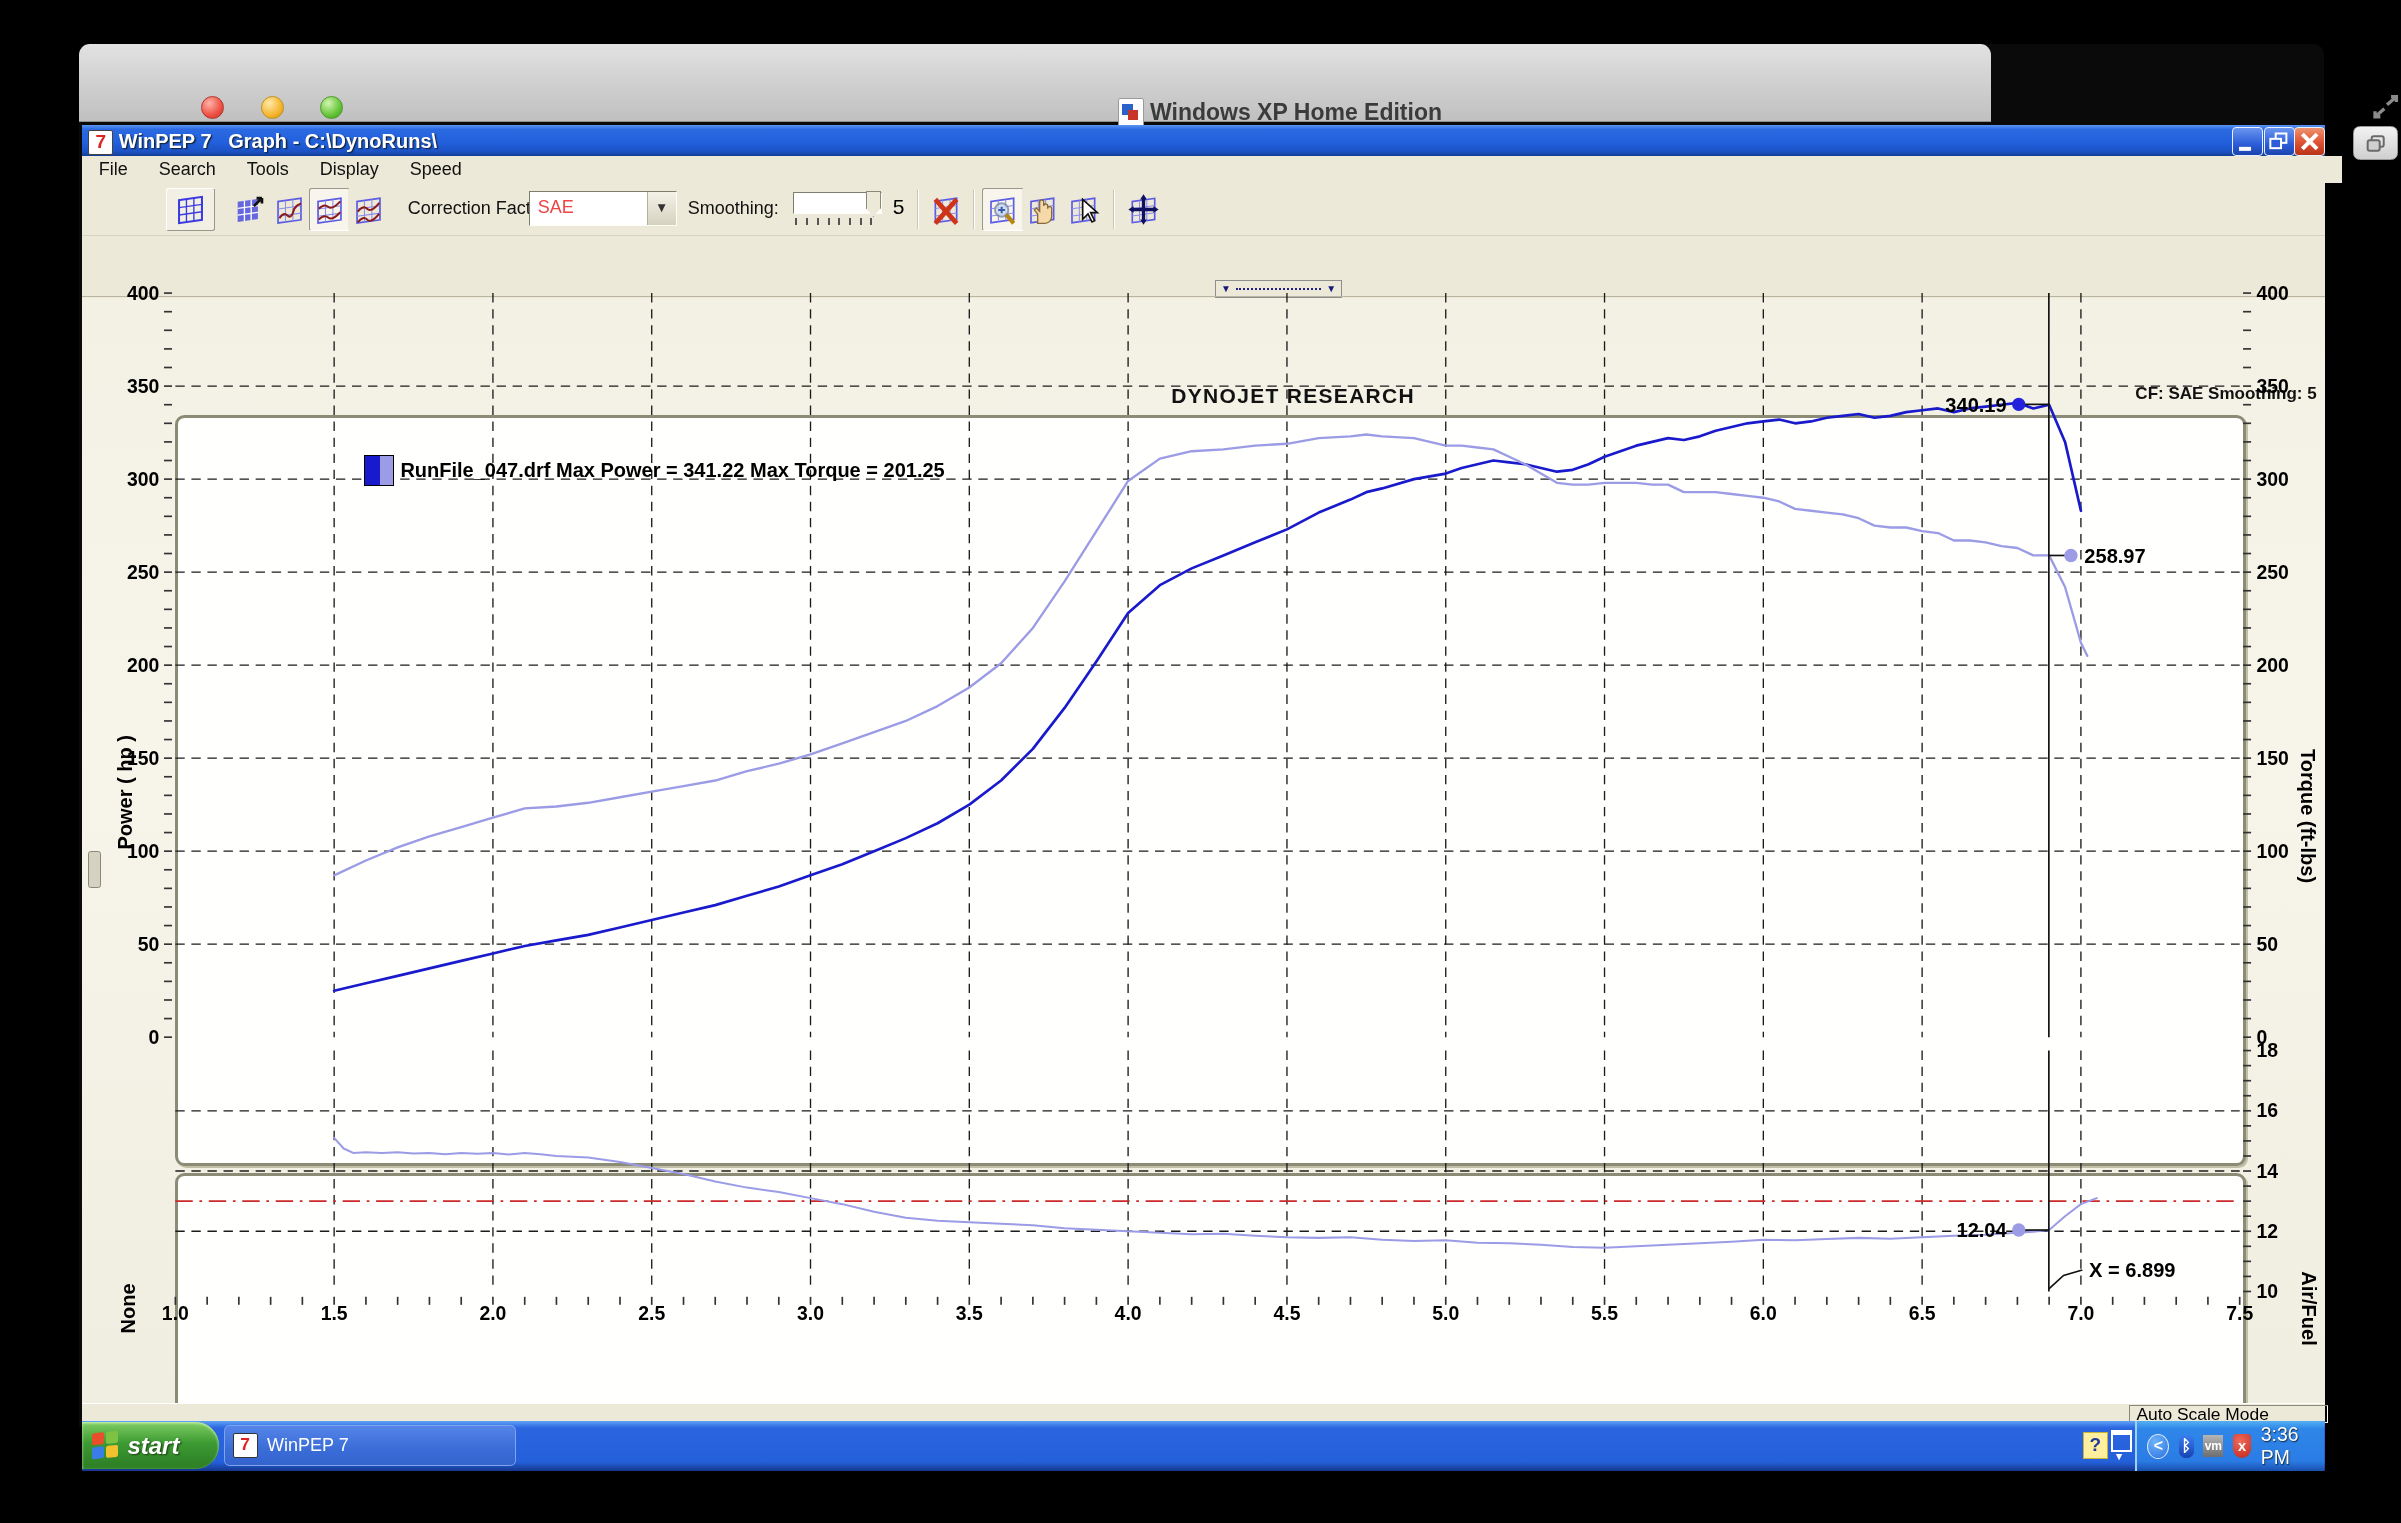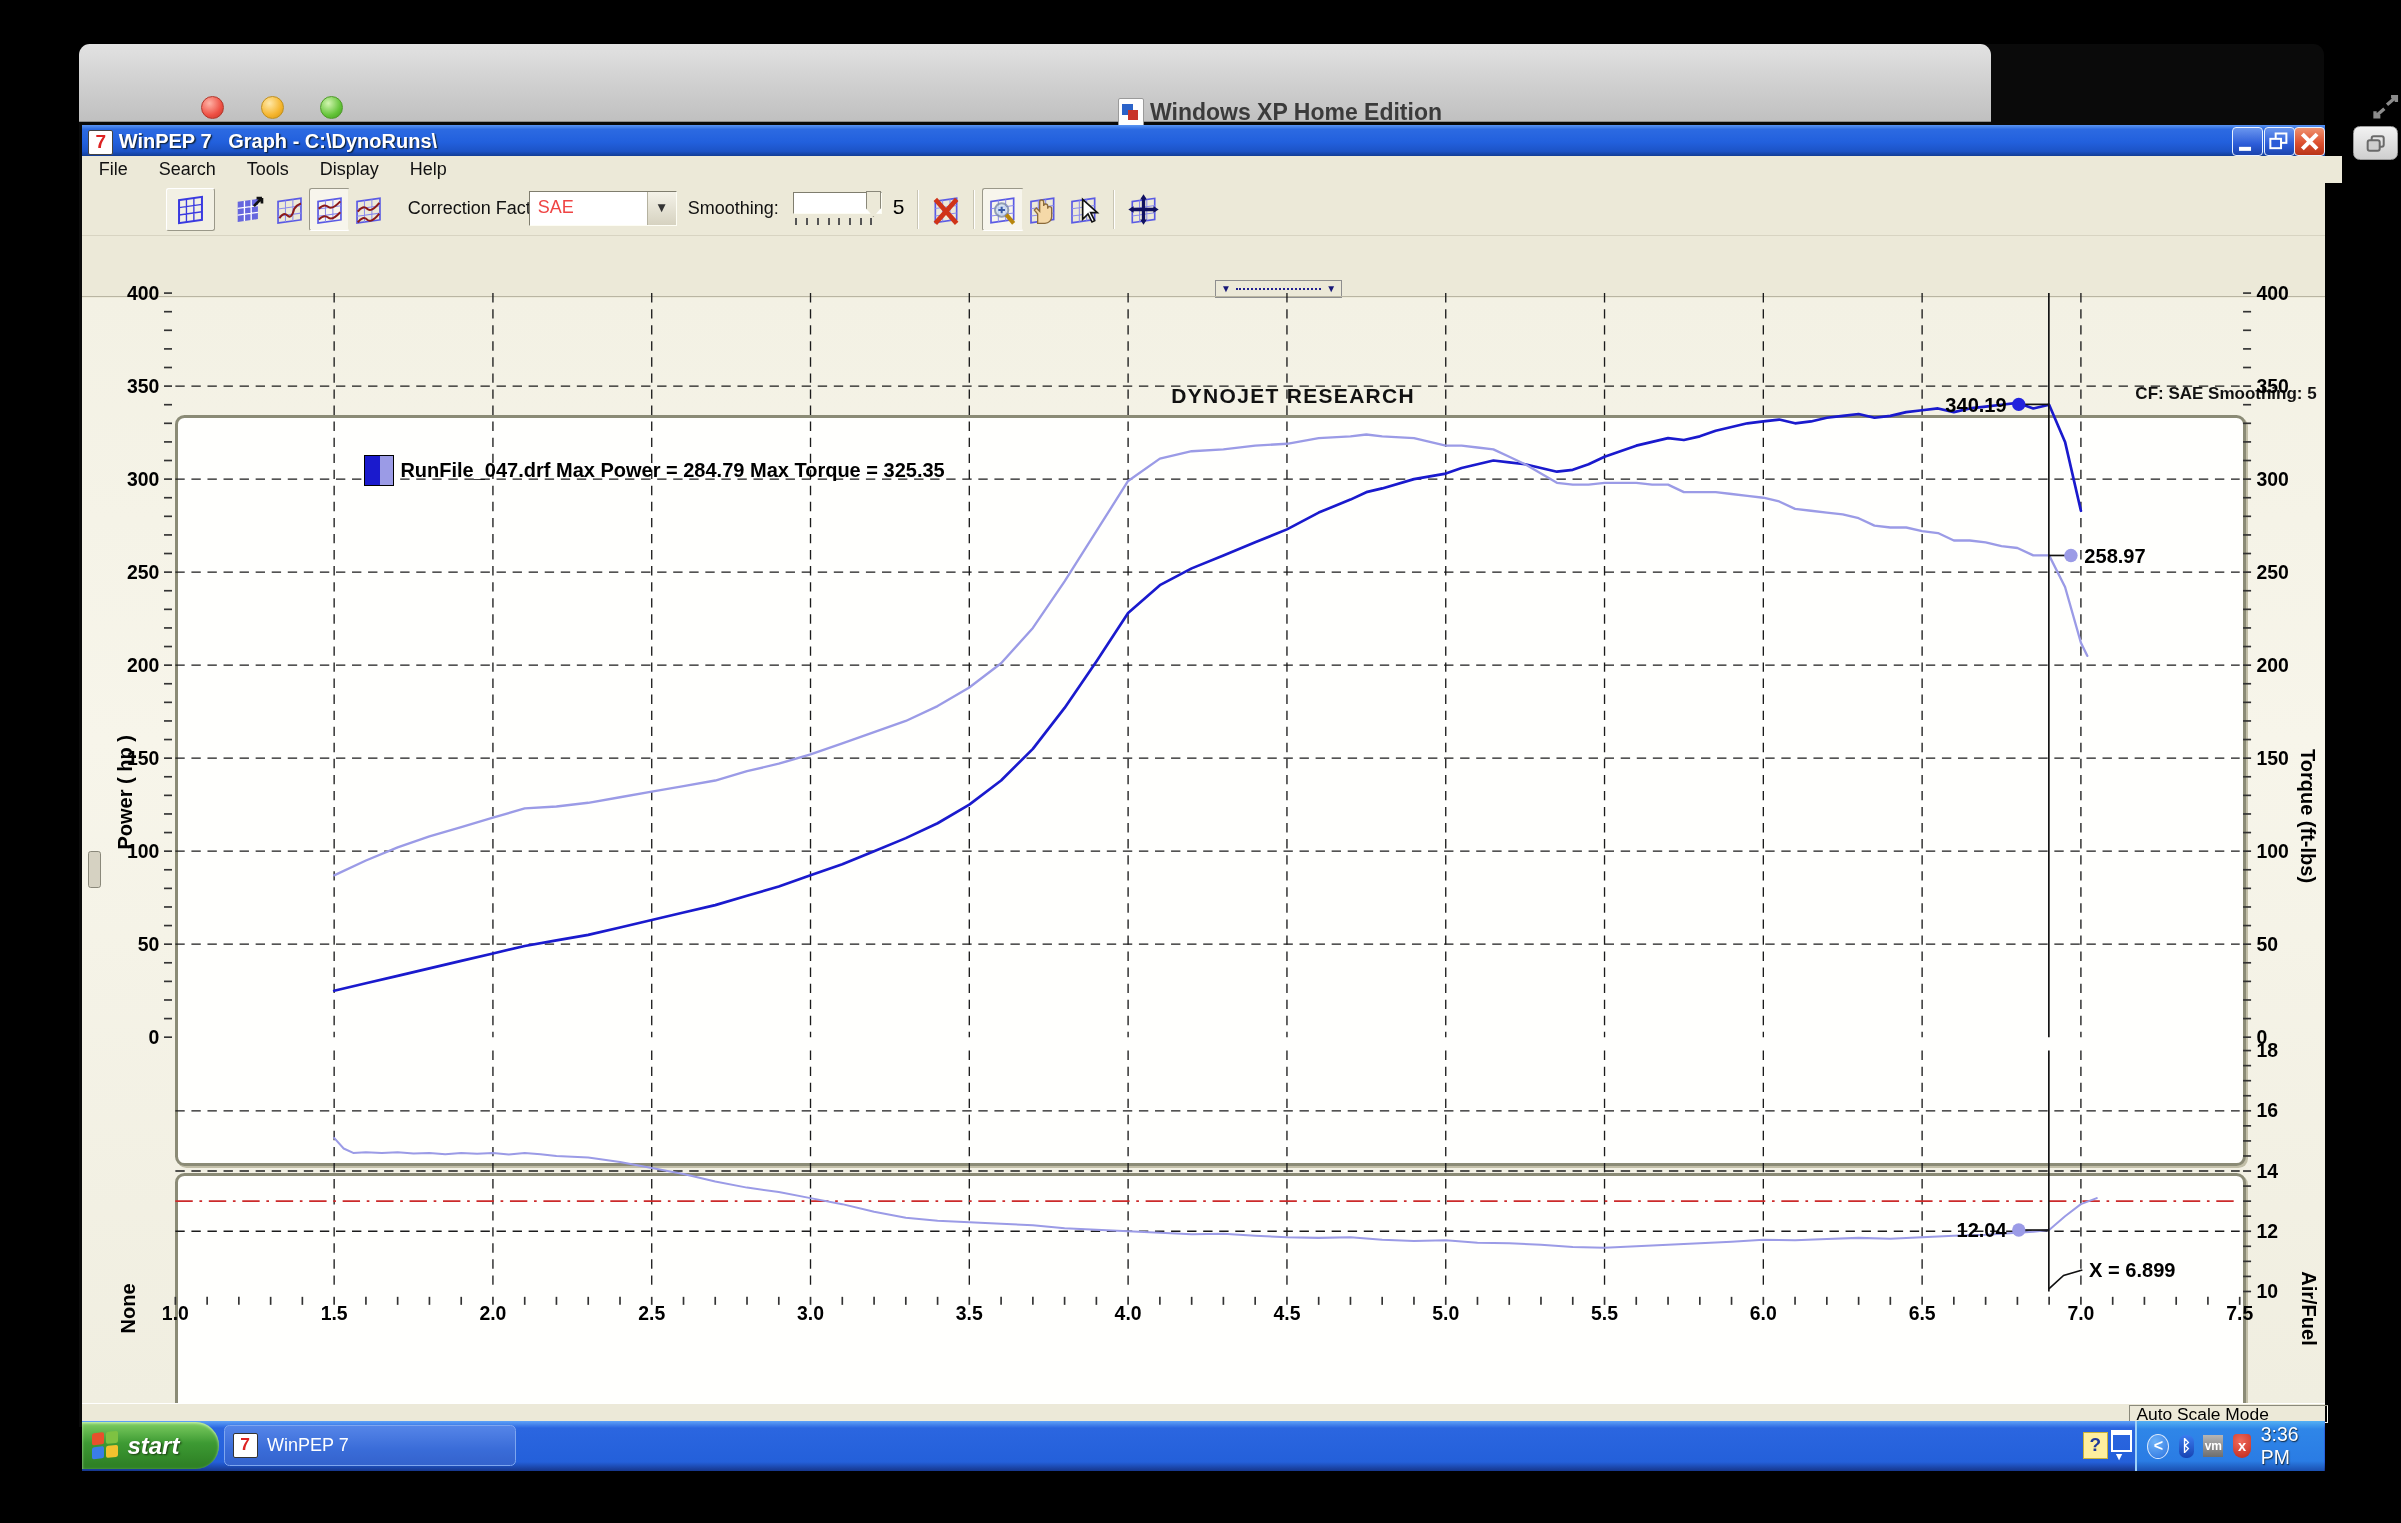--- a/index.html
+++ b/index.html
@@ -219,21 +219,21 @@
               <path d="M11 9 L33 31 M33 9 L11 31" stroke="#fff" stroke-width="6"></path>
             </svg>
         </div>
       </div>
 
       <div id="menubar" class="abs">
         <span class="menu-item">File</span>
         <span class="menu-item">Search</span>
         <span class="menu-item">Tools</span>
         <span class="menu-item">Display</span>
-        <span class="menu-item">Help</span>
+        <span class="menu-item">Speed</span>
       </div>
 
       <div id="xp-toolbar" class="abs">
         <div class="abs tbtn raised" style="left:84px;width:47px;">
           <svg width="31" height="31" viewBox="0 0 46 46">
               <g transform="skewY(-8)">
                 <rect x="6" y="10" width="34" height="34" fill="none" stroke="#3a3ae0" stroke-width="3"></rect>
                 <path d="M6 21 h34 M6 32 h34 M17 10 v34 M28 10 v34" stroke="#3a3ae0" stroke-width="2"></path>
               </g>
             </svg>
@@ -362,21 +362,21 @@
         <div id="corner-info" class="abs">CF: SAE  Smoothing: 5</div>
 
         <div id="main-plot" class="abs plotbox"></div>
         <div id="sub-plot" class="abs plotbox"></div>
 
         <div id="legend" class="abs">
           <span class="swatch">
               <i class="a"></i>
               <i class="b"></i>
             </span>
-          <span class="ltext">RunFile_047.drf Max Power = 284.79 Max Torque = 325.35</span>
+          <span class="ltext">RunFile_047.drf Max Power = 341.22 Max Torque = 201.25</span>
         </div>
 
         <div id="ylab-power" class="abs rot">Power ( hp )</div>
         <div id="ylab-torque" class="abs rot">Torque (ft-lbs)</div>
         <div id="ylab-none" class="abs rot">None</div>
         <div id="ylab-af" class="abs rot">Air/Fuel</div>
         <div id="xaxis-title" class="abs">Engine Speed (RPM x1000)</div>
 
         <div id="left-scroll" class="abs"></div>
       </div>

